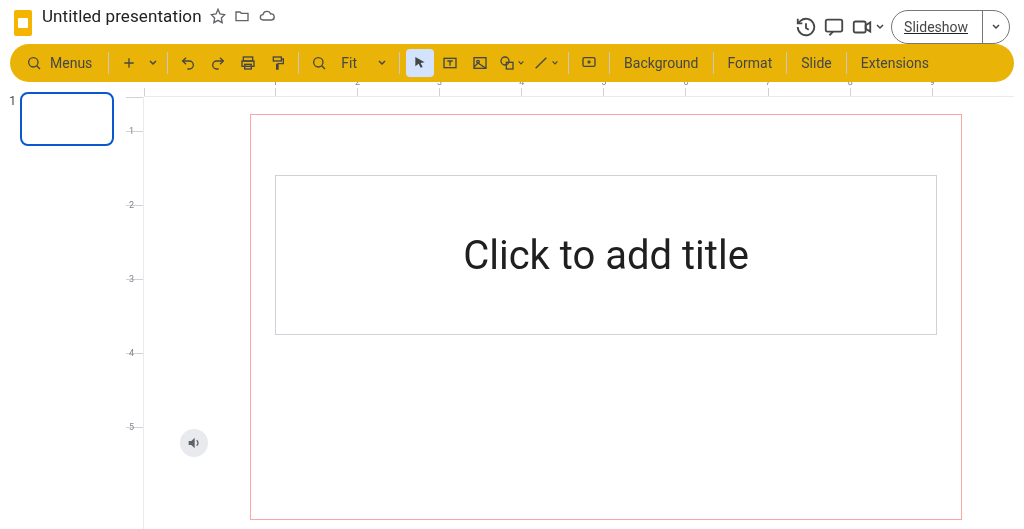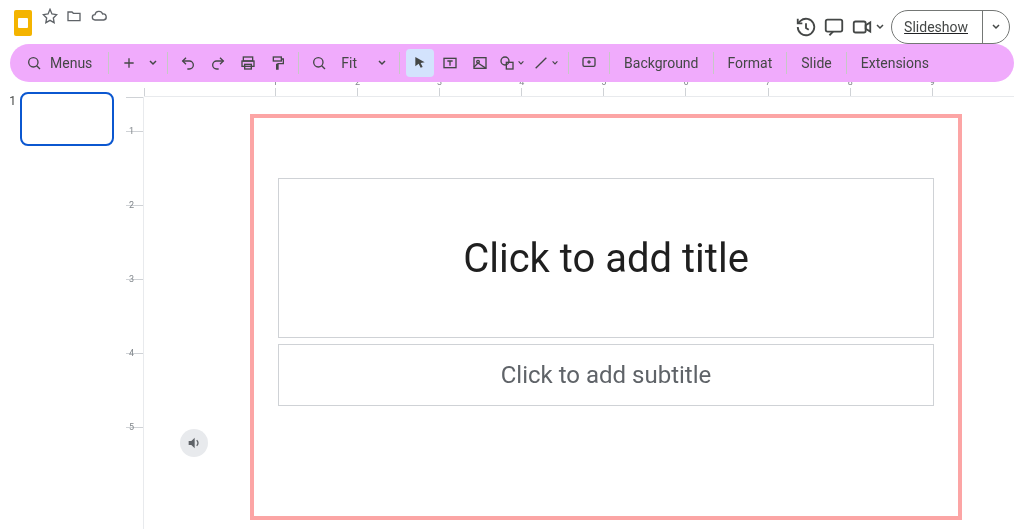--- a/index.html
+++ b/index.html
@@ -12,21 +12,21 @@
     .doc-title { font-size:17px; color:#202124; letter-spacing:.1px; }
     .doc-star,.doc-move,.doc-cloud { color:#5f6368; display:flex; align-items:center; }
     .menubar { display:flex; gap:2px; padding:2px 0 4px 0; }
     .menubar span { font-size:13px; color:#202124; padding:2px 6px; border-radius:4px; cursor:pointer; }
     .header-right { display:flex; align-items:center; gap:6px; padding-right:4px; padding-top:4px;text-decoration:underline; }
     .hr-icon { color:#444746; display:flex; }
     .slideshow-wrap { display:flex; align-items:center; border:1px solid #747775; border-radius:18px; overflow:hidden; height:34px; }
     .slideshow-btn { padding:0 14px 0 12px; display:flex; align-items:center; gap:6px; font-size:14px; color:#444746; height:100%; cursor:pointer; }
     .slideshow-drop { border-left:1px solid #747775; height:100%; display:flex; align-items:center; padding:0 8px; cursor:pointer; }
     
-    .toolbar { margin:0 10px; height:38px; background:#f0abfc; border-radius:22px; display:flex; align-items:center; padding:0 6px; gap:2px; }
+    .toolbar { margin:0 10px; height:38px; background:#eab308; border-radius:22px; display:flex; align-items:center; padding:0 6px; gap:2px; }
     .tool { height:28px; min-width:28px; display:flex; align-items:center; justify-content:center; border-radius:4px; color:#444746; cursor:pointer; padding:0 3px; }
     .tool.pill { border-radius:14px; border:none; padding:0 10px; gap:8px; font-size:14px; color:#444746; }
     .tool.active { background:#d3e3fd; }
     .sep { width:1px; height:22px; background:#c7c7c7; margin:0 4px; }
     .tool-text { font-size:14px; color:#444746; padding:0 8px; cursor:pointer; }
     .zoom { display:flex; align-items:center; gap:20px; font-size:14px; color:#444746; padding:0 6px; cursor:pointer; }
     
     .workspace { display:flex; height:calc(529px - 68px - 10px); }
     .filmstrip { width:126px; padding:10px 0 0 6px; }
     .thumb-row { display:flex; align-items:flex-start; gap:4px; }
@@ -34,39 +34,40 @@
     .thumb { width:94px; height:54px; border:2px solid #0b57d0; border-radius:8px; background:#fff; }
     .canvas-area { flex:1; position:relative; background:#fff; }
     .ruler-h { position:absolute; top:0; left:18px; right:10px; height:15px; background:#fff; border-bottom:1px solid #e8eaed; font-size:9px; color:#80868b; overflow:hidden; }
     .ruler-h .ticks { display:flex; height:100%; align-items:flex-end; }
     .ruler-h .seg { flex:1; position:relative; border-left:1px solid #cfd2d6; height:8px; }
     .ruler-h .seg span { position:absolute; top:-11px; left:-3px; }
     .ruler-v { position:absolute; top:15px; left:0; bottom:0; width:18px; background:#fff; border-right:1px solid #e8eaed; font-size:9px; color:#80868b; }
     .ruler-v .seg { height:74px; position:relative; border-top:1px solid #cfd2d6; }
     .ruler-v .seg span { position:absolute; top:-6px; left:3px; }
     .slide-viewport { position:absolute; top:18px; left:24px; right:10px; bottom:0; overflow:hidden; background:#fff; }
-    .slide { position:absolute; top:14px; left:100px; width:712px; height:406px; background:#fff; border:4px solid #fca5a5; }
+    .slide { position:absolute; top:14px; left:100px; width:712px; height:406px; background:#fff; border:1px solid #fca5a5; }
     .ph { position:absolute; border:1px solid #cfd2d6; display:flex; align-items:center; justify-content:center; text-align:center; }
     .ph-title { left:24px; top:60px; right:24px; height:160px; font-size:40px; color:#1f1f1f; }
     .ph-sub   { left:24px; top:226px; right:24px; height:62px; font-size:24px; color:#5f6368; }
     .audio-fab { position:absolute; left:30px; bottom:76px; width:28px; height:28px; border-radius:50%; background:#e8eaed; display:flex; align-items:center; justify-content:center; color:#5f6368; }
     svg { display:block; }
   </style>
 </head>
 <body>
 
 <div class="header">
   <div class="app-logo">
     <svg width="24" height="30" viewBox="0 0 24 30">
         <rect x="3" y="2" width="18" height="26" rx="2" fill="#f4b400"></rect>
         <rect x="7" y="10" width="10" height="10" rx="1" fill="#fff"></rect>
       </svg>
   </div>
   <div class="title-area">
     <div class="title-row">
+      <span class="doc-title">Untitled presentation</span>
       <span class="doc-star">
         <svg width="16" height="16" viewBox="0 0 24 24" fill="none" stroke="#5f6368" stroke-width="2">
             <path d="M12 2l2.9 6.9L22 10l-5 4.9L18.2 22 12 18.5 5.8 22 7 14.9 2 10l7.1-1.1z"></path>
           </svg>
       </span>
       <span class="doc-move">
         <svg width="16" height="16" viewBox="0 0 24 24" fill="none" stroke="#5f6368" stroke-width="2">
             <path d="M3 6h6l2 2h10v11H3z"></path>
           </svg>
       </span>
@@ -283,21 +284,20 @@
       <div class="seg">
           <span>4</span>
         </div>
       <div class="seg">
           <span>5</span>
         </div>
     </div>
     <div class="slide-viewport">
       <div class="slide">
         <div class="ph ph-title">Click to add title</div>
-        <div class="ph ph-sub">Click to add subtitle</div>
       </div>
       <div class="audio-fab">
         <svg width="16" height="16" viewBox="0 0 24 24" fill="#5f6368">
             <path d="M4 9v6h4l5 5V4L8 9H4z"></path>
             <path d="M16 8a5 5 0 0 1 0 8" fill="none" stroke="#5f6368" stroke-width="2"></path>
           </svg>
       </div>
     </div>
   </div>
 </div>

